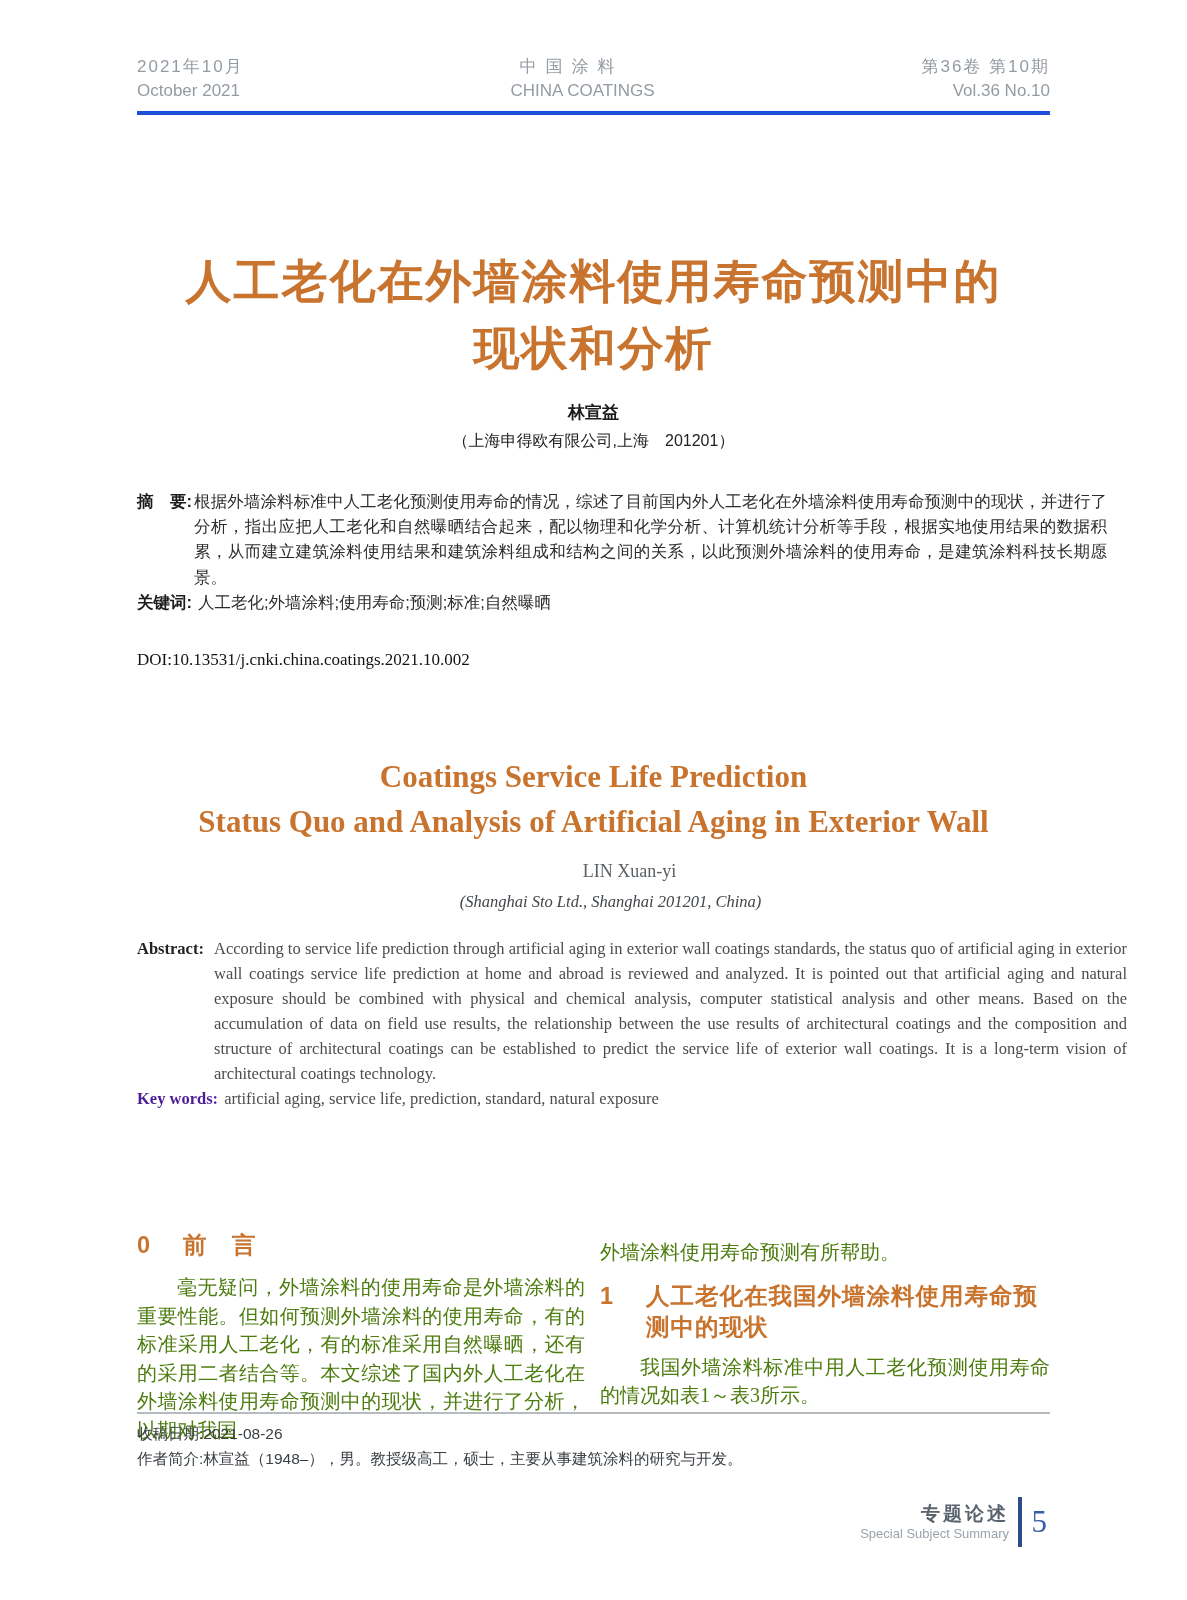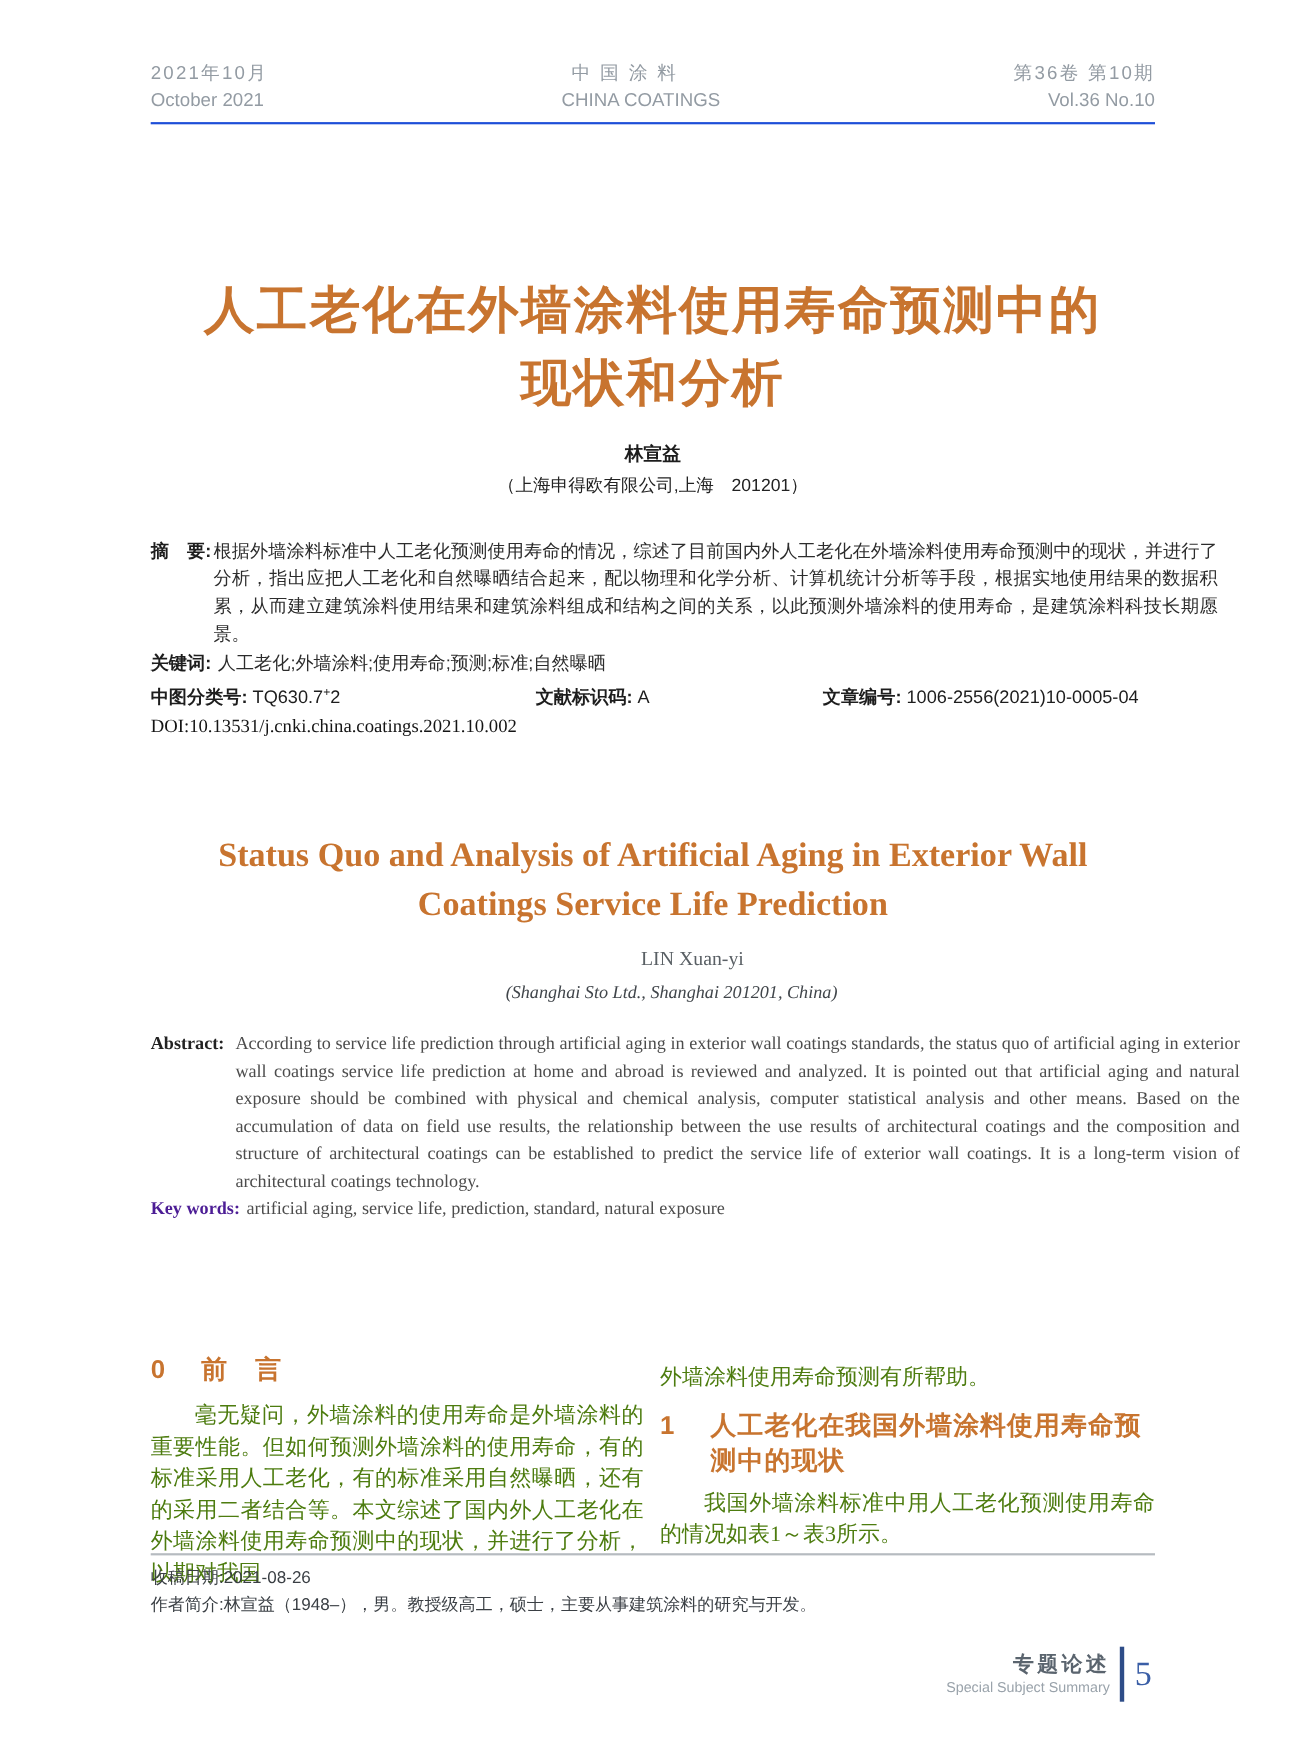--- a/index.html
+++ b/index.html
@@ -6,21 +6,21 @@
   #page{
     position:relative;width:1187px;height:1600px;margin:0 auto;
     background:#ffffff;overflow:hidden;
     font-family:"Liberation Sans",sans-serif;color:#2f2f2f;
   }
   
   .runhead{
     position:absolute;left:137px;top:55px;width:913px;
     display:flex;justify-content:space-between;align-items:flex-end;
     color:#939ba3;font-size:17px;line-height:24px;
-    border-bottom:2px solid #1d4ed8;padding-bottom:8px;
+    border-bottom:4px solid #1d4ed8;padding-bottom:8px;
   }
   .runhead .cell{display:flex;flex-direction:column;}
   .runhead .c-left{text-align:left;}
   .runhead .c-center{text-align:left;}
   .runhead .c-right{text-align:right;}
   .runhead .cn{letter-spacing:2px;}
   .runhead .c-center .cn{letter-spacing:9px;text-indent:9px;}
   
   .title-cn{
     position:absolute;left:0;top:248px;width:100%;text-align:center;
@@ -123,31 +123,26 @@
     <div>人工老化在外墙涂料使用寿命预测中的</div>
     <div>现状和分析</div>
   </div>
   <div class="author-cn">林宣益</div>
   <div class="affil-cn">（上海申得欧有限公司,上海　201201）</div>
 
   <div class="abstract-cn"><span class="lbl">摘　要:</span><span>根据外墙涂料标准中人工老化预测使用寿命的情况，综述了目前国内外人工老化在外墙涂料使用寿命预测中的现状，并进行了分析，指出应把人工老化和自然曝晒结合起来，配以物理和化学分析、计算机统计分析等手段，根据实地使用结果的数据积累，从而建立建筑涂料使用结果和建筑涂料组成和结构之间的关系，以此预测外墙涂料的使用寿命，是建筑涂料科技长期愿景。</span></div>
 
   <div class="keywords-cn"><span class="lbl">关键词:</span><span>人工老化;外墙涂料;使用寿命;预测;标准;自然曝晒</span></div>
 
-  <div class="meta-row">
-    <span class="m m1"><span class="lbl">中图分类号: </span><span>TQ630.7</span><sup>+</sup><span>2</span></span>
-    <span class="m m2"><span class="lbl">文献标识码: </span><span>A</span></span>
-    <span class="m m3"><span class="lbl">文章编号: </span><span>1006-2556(2021)10-0005-04</span></span>
-  </div>
 
   <div class="doi-line">DOI:10.13531/j.cnki.china.coatings.2021.10.002</div>
 
   <div class="title-en">
+    <div>Coatings Service Life Prediction</div>
     <div>Status Quo and Analysis of Artificial Aging in Exterior Wall</div>
-    <div>Coatings Service Life Prediction</div>
   </div>
   <div class="author-en">LIN Xuan-yi</div>
   <div class="affil-en">(Shanghai Sto Ltd., Shanghai 201201, China)</div>
 
   <div class="abstract-en"><span class="lbl">Abstract:</span><span>According to service life prediction through artificial aging in exterior wall coatings standards, the status quo of artificial aging in exterior wall coatings service life prediction at home and abroad is reviewed and analyzed. It is pointed out that artificial aging and natural exposure should be combined with physical and chemical analysis, computer statistical analysis and other means. Based on the accumulation of data on field use results, the relationship between the use results of architectural coatings and the composition and structure of architectural coatings can be established to predict the service life of exterior wall coatings. It is a long-term vision of architectural coatings technology.</span></div>
 
   <div class="keywords-en"><span class="lbl">Key words:</span><span>artificial aging, service life, prediction, standard, natural exposure</span></div>
 
   <div class="columns">
     <div class="col-left">

